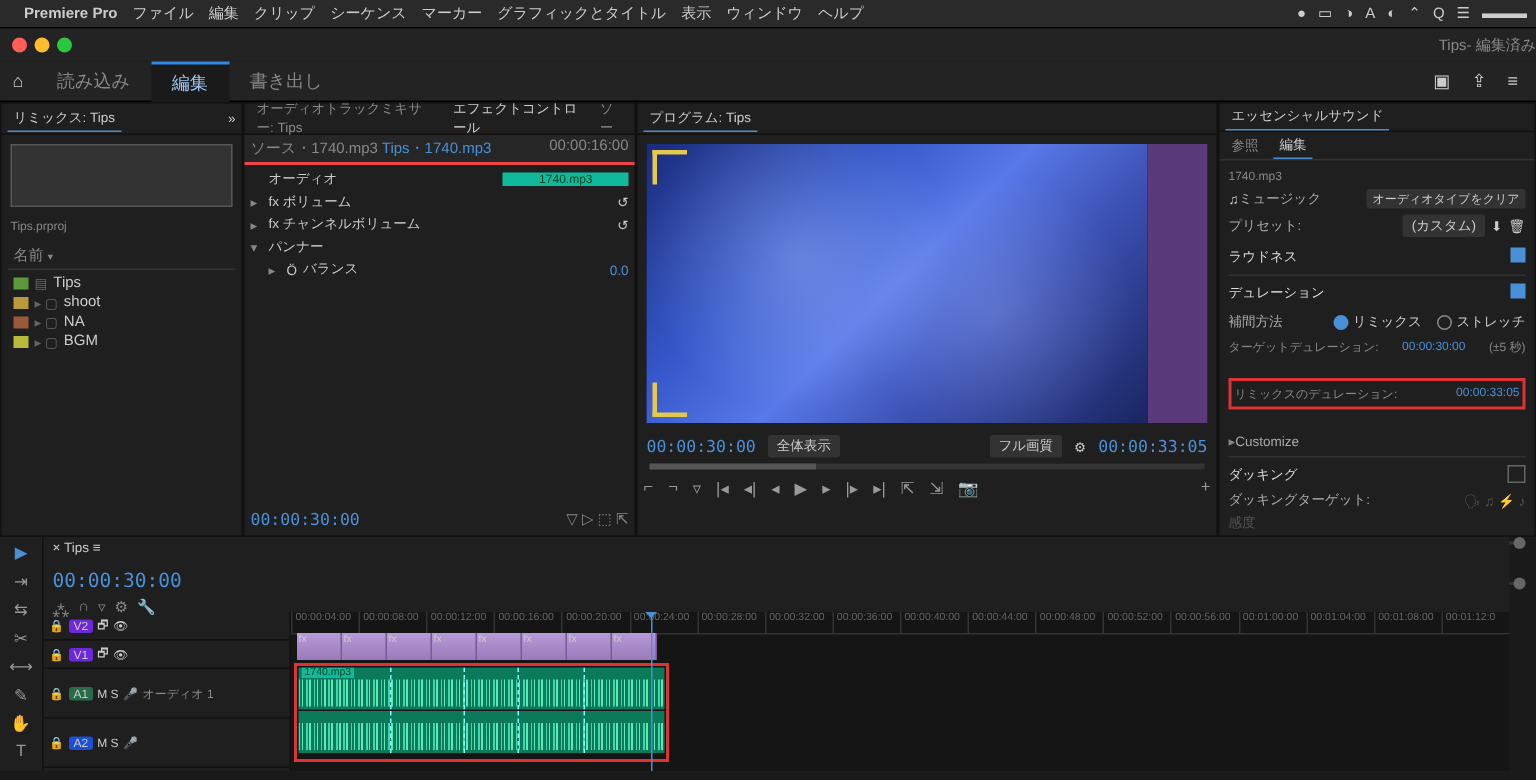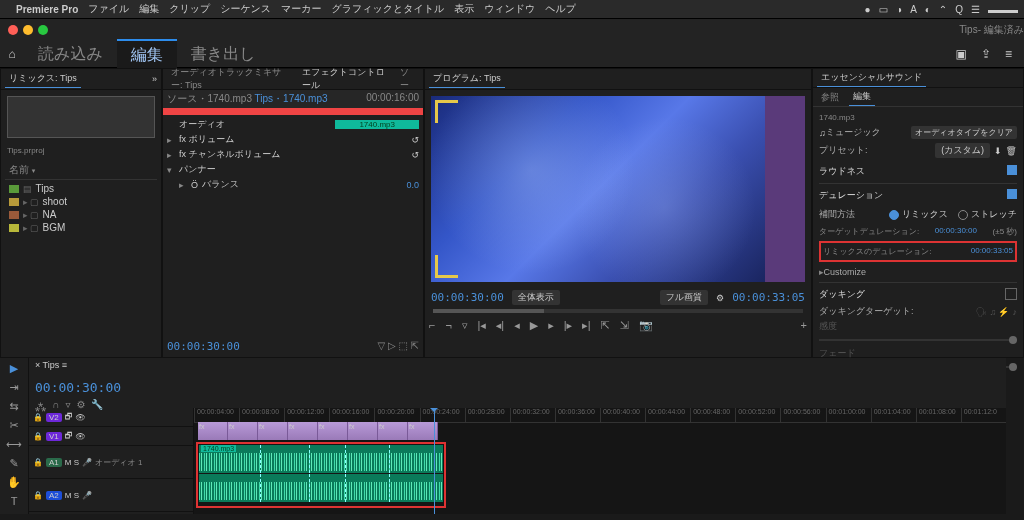--- a/index.html
+++ b/index.html
@@ -6,37 +6,37 @@
 .menubar{height:18px;background:#2a2a2a;display:flex;align-items:center;padding:0 6px;gap:10px;border-bottom:1px solid #000}
 .menubar .apple{font-size:12px}
 .menubar .app{font-weight:bold}
 .menubar .right{margin-left:auto;display:flex;gap:8px;align-items:center}
 .menubar .right span{font-size:10px}
 .titlebar{height:22px;background:#232323;display:flex;align-items:center}
 .traffic{display:flex;gap:5px;padding-left:8px}
 .tdot{width:10px;height:10px;border-radius:50%}
 .tabrow{height:26px;background:#232323;display:flex;align-items:center;border-bottom:1px solid #000}
 .tabrow .home{width:24px;text-align:center;font-size:12px}
-.wtab{padding:4px 14px;font-size:16px;color:#888}
+.wtab{padding:4px 14px;font-size:12px;color:#888}
 .wtab.active{background:#1a1a1a;color:#a0c5f3;border-top:2px solid #2d8ceb}
 .tabrow .right{margin-left:auto;display:flex;gap:14px;padding-right:12px;font-size:12px}
 .main{display:flex;height:290px}
 .panel{background:#1f1f1f;border:1px solid #111;display:flex;flex-direction:column}
 .ptabs{height:20px;display:flex;align-items:center;border-bottom:1px solid #111;font-size:9px;padding:0 4px;gap:6px}
 .ptab{color:#888;padding:2px 4px}
 .ptab.active{color:#ccc;border-bottom:1px solid #4a90d9}
 .project{width:160px}
 .thumb{margin:6px;height:40px;background:#333;border:1px solid #555}
 .bins{padding:4px}
 .binhdr{padding:2px 4px;color:#888;border-bottom:1px solid #333;margin-bottom:2px}
 .bin{display:flex;align-items:center;gap:4px;padding:1px 4px}
 .swatch{width:10px;height:8px}
 .fold{color:#666;font-size:9px}
 .effects{width:260px}
-.effhdr{display:flex;justify-content:space-between;background:#262626;padding:2px 4px;border-bottom:7px solid #ef4444}
+.effhdr{display:flex;justify-content:space-between;background:#262626;padding:2px 4px;border-bottom:2px solid #ef4444}
 .effbody{padding:2px 0;font-size:9px}
 .effrow{display:flex;align-items:center;padding:1px 4px;gap:4px}
 .effrow .chev{color:#888;width:8px}
 .effrow .txt{flex:1}
 .effval{color:#4a90d9}
 .program{flex:1}
 .monitor{margin:6px;height:186px;background:#000;display:flex}
 .vidframe{flex:1;background:linear-gradient(135deg,#1a2b7a 0%,#3456c8 30%,#5878e8 50%,#3a4fb0 70%,#1a2560 100%);position:relative;overflow:hidden}
 .vidframe::before{content:"";position:absolute;inset:0;background:radial-gradient(circle at 30% 40%,rgba(200,220,255,.3),transparent 40%),radial-gradient(circle at 70% 60%,rgba(180,200,255,.25),transparent 35%)}
 .corner{position:absolute;width:20px;height:20px;border:3px solid #e6c84a}
@@ -55,21 +55,21 @@
 .btn{background:#333;border-radius:2px;padding:1px 4px;font-size:8px}
 .section{border-bottom:1px solid #333;padding:3px 0}
 .sechdr{display:flex;justify-content:space-between;color:#ddd;font-size:9px;padding:2px 0}
 .chk{width:10px;height:10px;background:#4a90d9;display:inline-block}
 .radio{display:flex;gap:10px;padding:2px 0}
 .radio span{display:flex;align-items:center;gap:3px}
 .rdot{width:8px;height:8px;border:1px solid #888;border-radius:50%;display:inline-block}
 .rdot.on{background:#4a90d9;border-color:#4a90d9}
 .targetrow{display:flex;justify-content:space-between;font-size:8px;color:#888;padding:1px 0}
 .targetrow .tval{color:#4a90d9}
-.highlight{border:2px solid #d33;padding:2px;margin:3px 0}
+.highlight{border:2px solid #d33;padding:2px;margin:14px 0}
 .slider{height:2px;background:#333;position:relative;margin:6px 0}
 .slider::after{content:"";position:absolute;right:0;top:-3px;width:8px;height:8px;background:#666;border-radius:50%}
 .timeline{height:156px;display:flex}
 .tools{width:28px;background:#1f1f1f;display:flex;flex-direction:column;align-items:center;padding-top:4px;gap:6px}
 .tools span{color:#999;font-size:11px}
 .tlmain{flex:1;background:#1f1f1f;border-left:1px solid #111;position:relative}
 .tlhdr{height:16px;padding:2px 6px;font-size:9px;display:flex;}
 .tltc{padding:2px 6px}
 .tlctrls{display:flex;gap:6px;padding:2px 6px;font-size:10px;color:#888}
 .tracks{position:absolute;top:50px;left:0;right:0;bottom:0;display:flex}

